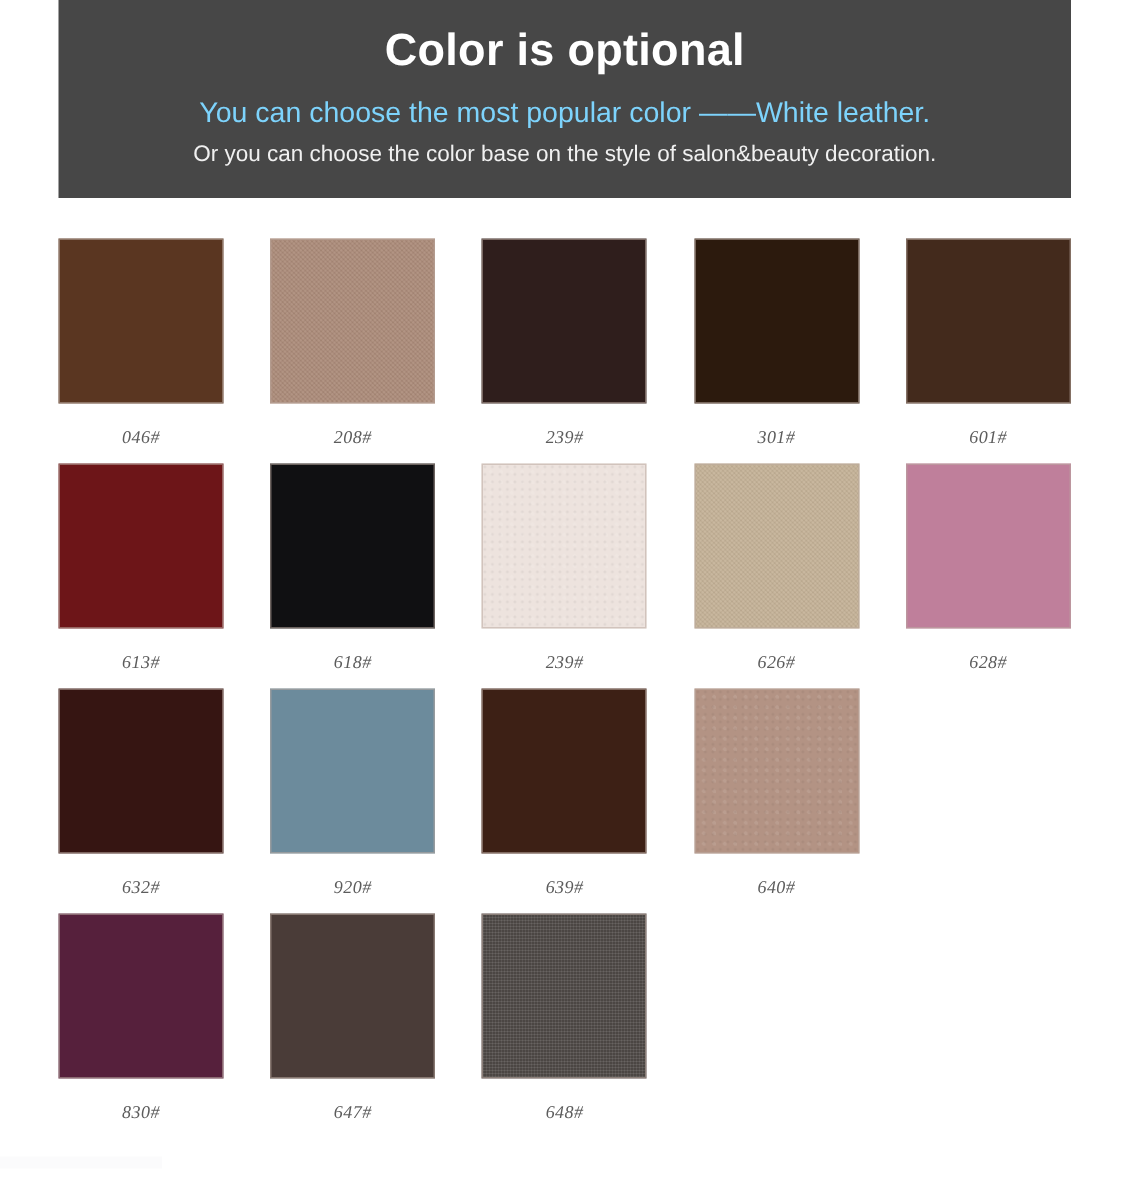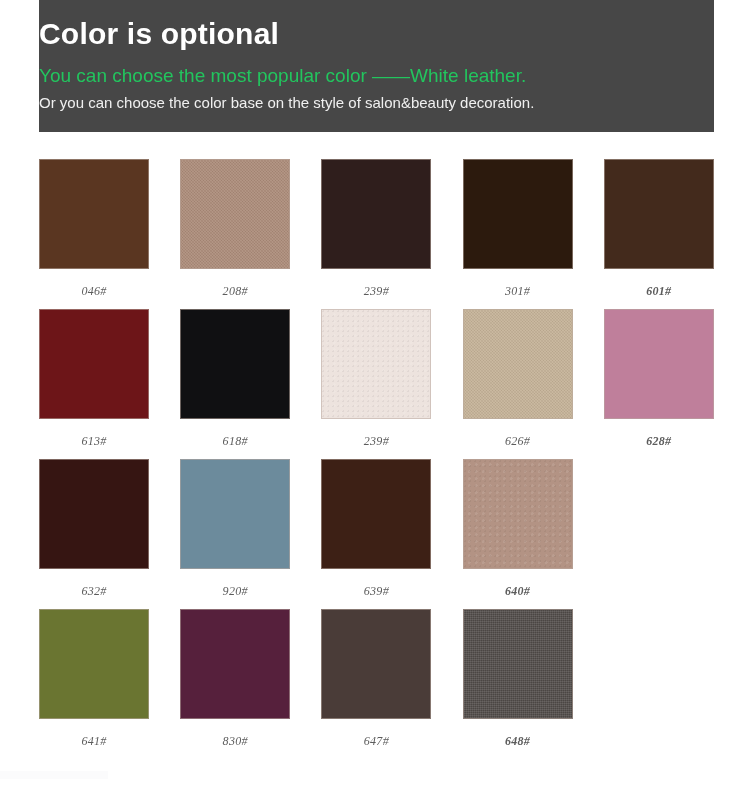--- a/index.html
+++ b/index.html
@@ -18,34 +18,34 @@
   
   #header-banner {
     position: absolute;
     left: 39px;
     top: 0;
     width: 675px;
     height: 132px;
     background: #474747;
     box-sizing: border-box;
     padding-top: 16px;
-    text-align: left;
+    text-align: center;
   }
   #header-title {
     color: #ffffff;
     font-family: "Liberation Sans", sans-serif;
     font-weight: bold;
     font-size: 30px;
     line-height: 36px;
     letter-spacing: 0.2px;
     margin: 0;
     padding: 0;
   }
   #header-sub1 {
-    color: #22c55e;
+    color: #7dd3fc;
     font-family: "Liberation Sans", sans-serif;
     font-weight: normal;
     font-size: 19px;
     line-height: 26px;
     margin: 11px 0 0 0;
     padding: 0;
   }
   #header-sub2 {
     color: #f0f0f0;
     font-family: "Liberation Sans", sans-serif;
@@ -69,21 +69,21 @@
     justify-content: flex-start;
     height: 150px;
   }
   .swatch-cell {
     width: 110px;
     margin-right: 31.2px;
     display: flex;
     flex-direction: column;
     align-items: center;
   }
-  .swatch-cell:last-child { margin-right: 0; font-weight: bold; }
+  .swatch-cell:last-child { margin-right: 0; }
   .swatch-chip {
     width: 110px;
     height: 110px;
     box-sizing: border-box;
     border: 1px solid rgba(185,170,160,0.55);
     background-repeat: repeat;
   }
   .swatch-label {
     margin-top: 15px;
     font-family: "Liberation Serif", "DejaVu Serif", serif;
@@ -206,24 +206,20 @@
       <div class="swatch-label">639#</div>
     </div>
     <div class="swatch-cell">
       <div class="swatch-chip pebble" style="background-color: rgb(179, 147, 132);"></div>
       <div class="swatch-label">640#</div>
     </div>
   </div>
 
   <div class="swatch-row">
     <div class="swatch-cell">
-      <div class="swatch-chip" style="background-color: rgb(106, 117, 49);"></div>
-      <div class="swatch-label">641#</div>
-    </div>
-    <div class="swatch-cell">
       <div class="swatch-chip" style="background-color: rgb(86, 32, 60);"></div>
       <div class="swatch-label">830#</div>
     </div>
     <div class="swatch-cell">
       <div class="swatch-chip" style="background-color: rgb(74, 60, 56);"></div>
       <div class="swatch-label">647#</div>
     </div>
     <div class="swatch-cell">
       <div class="swatch-chip linen" style="background-color: rgb(83, 77, 74);"></div>
       <div class="swatch-label">648#</div>

